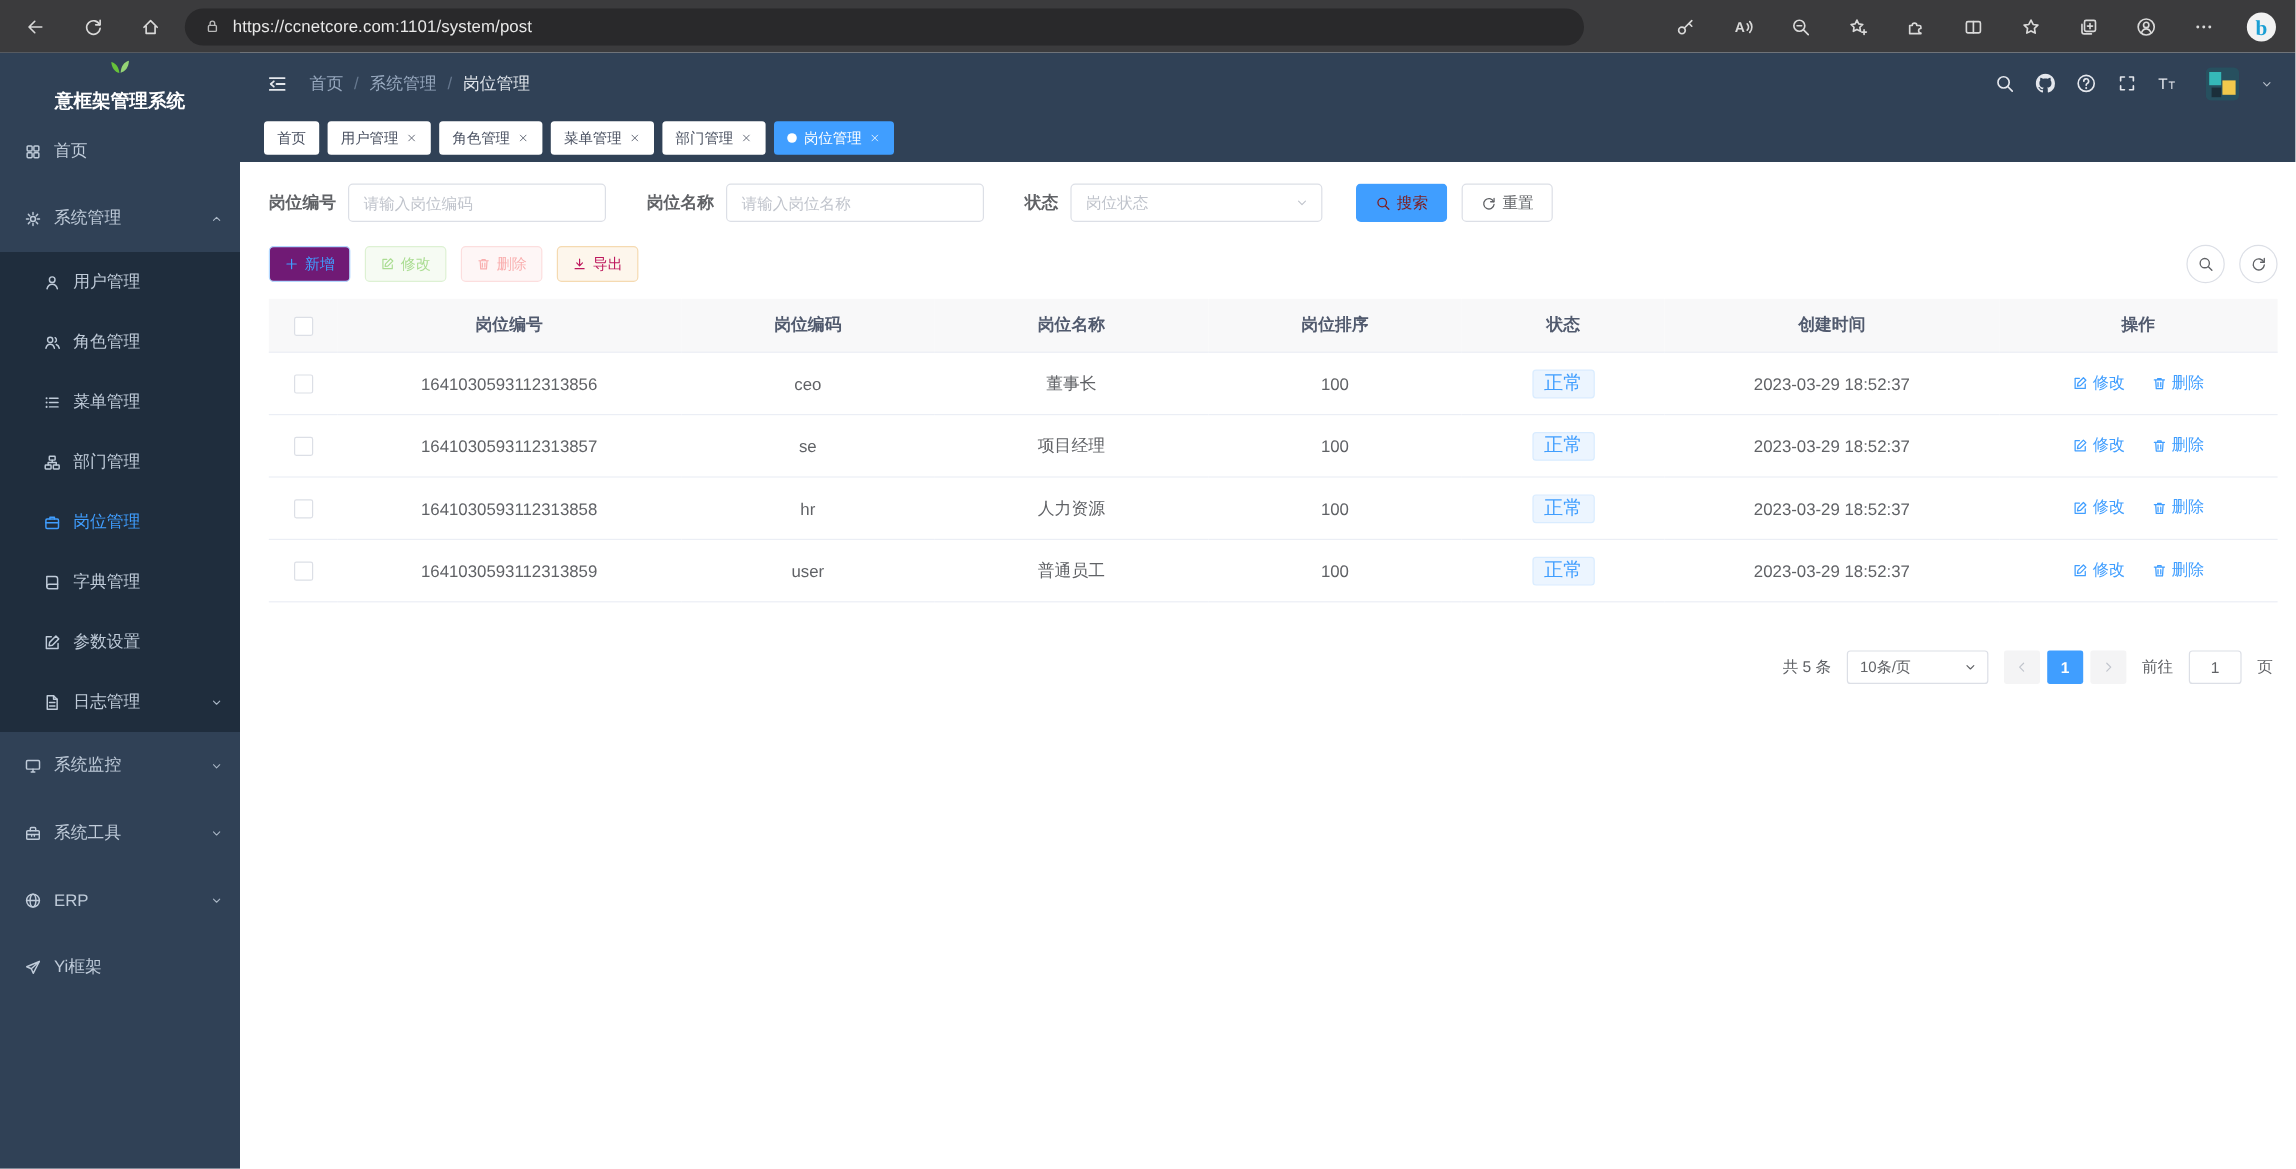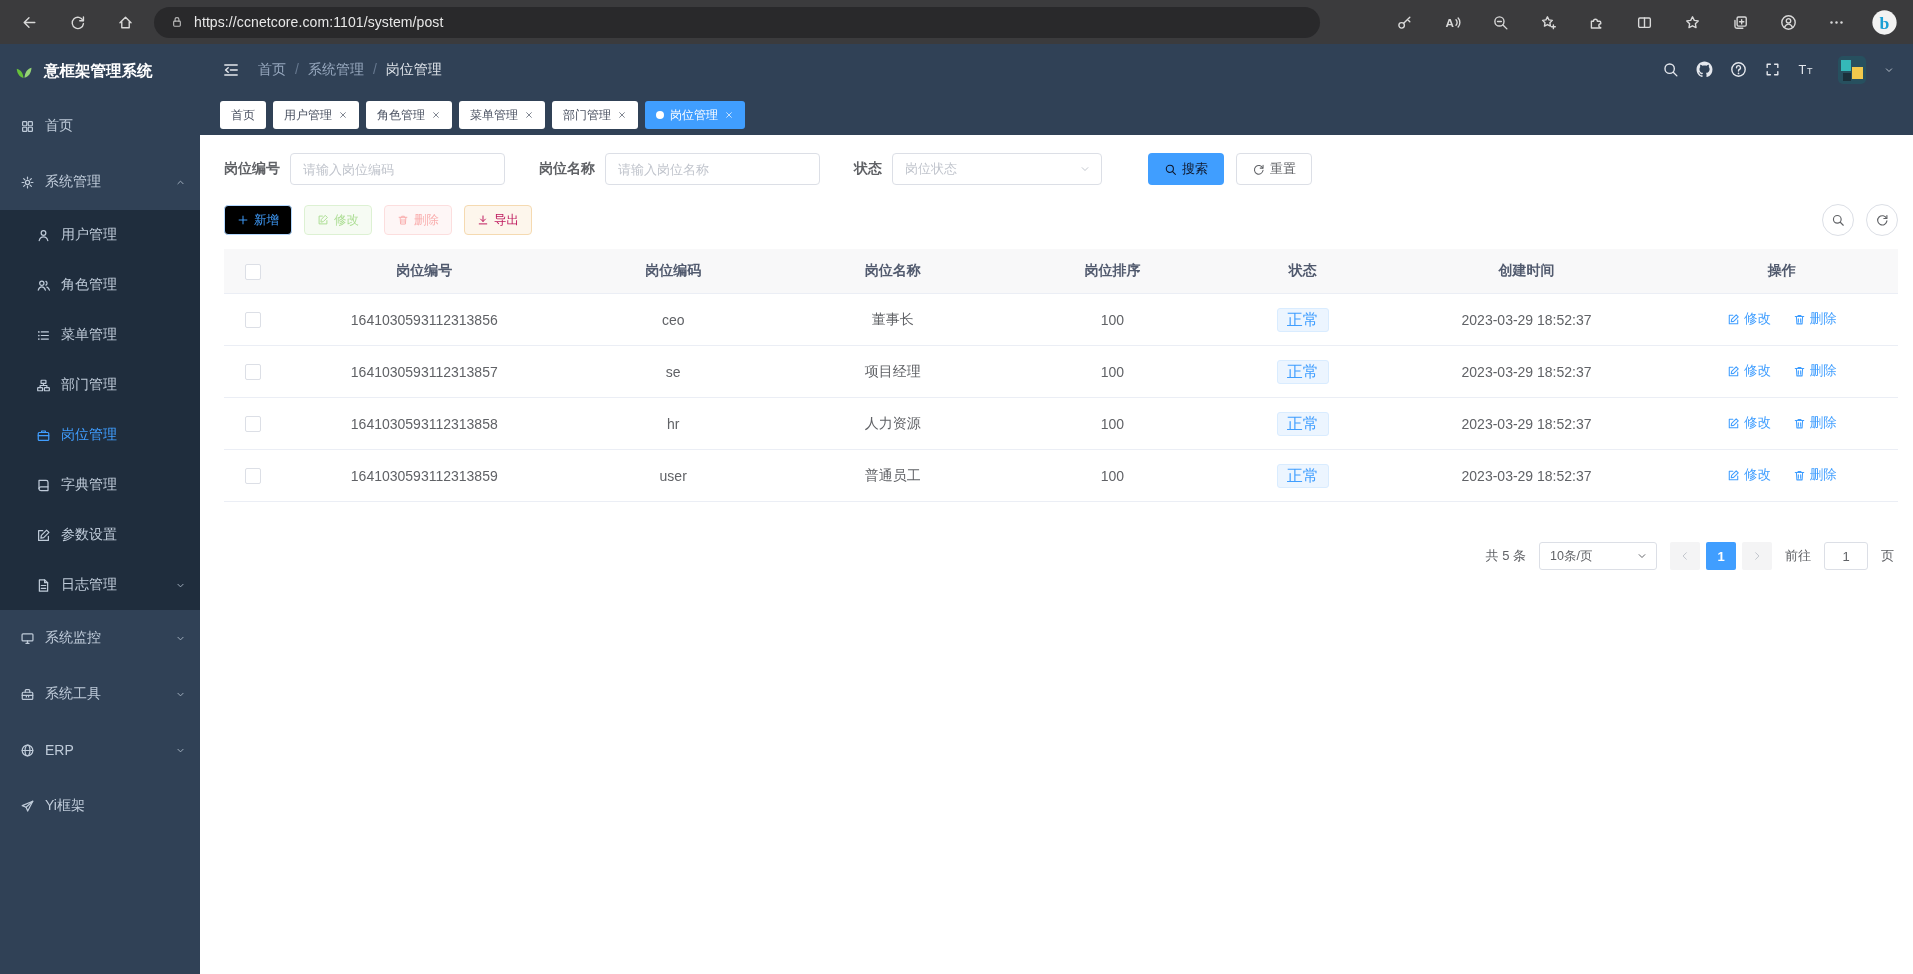--- a/index.html
+++ b/index.html
@@ -24,21 +24,21 @@
                display:flex;align-items:center;gap:10px;padding:0 16px;color:#e8e8e8;cursor:text;}
   .address-bar .site-ic{color:#b9b9b9;font-size:14px;}
   .address-bar .url{font-size:14px;letter-spacing:.1px;white-space:nowrap;}
   .b-actions{margin-left:auto;display:flex;gap:14px;align-items:center;}
   .b-actions [data-icon="bing"]{font-size:27px;}
   .b-actions [data-icon="bing"]>svg{stroke:none;}
 
   
   .app{flex:1;display:flex;min-height:0;}
   .sidebar{width:200px;background:#304156;flex-shrink:0;display:flex;flex-direction:column;color:#bfcbd9;}
-  .logo{height:54px;display:flex;align-items:center;gap:10px;padding:0 14px;color:#fff;font-weight:bold;font-size:15.5px;cursor:pointer;}
+  .logo{height:54px;display:flex;align-items:center;gap:10px;padding:0 14px;color:#fff;font-weight:bold;font-size:15.5px;cursor:pointer;flex-direction:column;}
   .logo [data-icon]>svg{stroke:none;}
   .menu{flex:1;overflow:hidden;}
   .menu-item{height:56px;display:flex;align-items:center;gap:10px;padding:0 14px 0 20px;font-size:14px;color:#bfcbd9;cursor:pointer;}
   .menu-item.sub{height:50px;background:#1f2d3d;padding-left:36px;}
   .menu-item.active{color:#409EFF;}
   .mi-label{flex:1;white-space:nowrap;}
   .mi-arrow{color:#aab7c6;}
 
   .main{flex:1;display:flex;flex-direction:column;min-width:0;background:#fff;}
 
@@ -71,26 +71,26 @@
   .f-input{width:215px;height:32px;border:1px solid #dcdfe6;border-radius:4px;padding:0 12px;
            font-size:13px;color:#606266;outline:none;background:#fff;box-sizing:border-box;}
   .f-input::placeholder{color:#c0c4cc;}
   .f-select{width:210px;height:32px;border:1px solid #dcdfe6;border-radius:4px;background:#fff;
             display:flex;align-items:center;justify-content:space-between;padding:0 10px 0 12px;
             color:#c0c4cc;font-size:13px;cursor:pointer;box-sizing:border-box;}
   .sel-caret{color:#c0c4cc;}
 
   .btn{display:inline-flex;align-items:center;gap:5px;border-radius:4px;font-size:13px;height:32px;
        padding:0 15px;cursor:pointer;border:1px solid transparent;background:none;white-space:nowrap;}
-  .btn-primary{background:#409EFF;color:#0f172a;margin-left:46px;}
+  .btn-primary{background:#409EFF;color:#7f1d1d;margin-left:28px;}
   .btn-default{background:#fff;border-color:#dcdfe6;color:#606266;margin-left:12px;}
 
   .toolbar{display:flex;align-items:center;gap:12px;margin-top:19px;}
   .btn.sm{height:30px;padding:0 12px;font-size:12.5px;}
-  .plain-primary{background:#000000;border-color:#b3d8ff;color:#409EFF;}
+  .plain-primary{background:#701a75;border-color:#b3d8ff;color:#409EFF;}
   .plain-success{background:#f0f9eb;border-color:#c2e7b0;color:#67c23a;}
   .plain-danger{background:#fef0f0;border-color:#fbc4c4;color:#f56c6c;}
   .plain-warning{background:#fdf6ec;border-color:#f5dab1;color:#be185d;}
   .btn.disabled{opacity:.55;cursor:not-allowed;}
   .toolbar .spacer{flex:1;}
   .circle-btn{width:32px;height:32px;border-radius:50%;border:1px solid #dcdfe6;background:#fff;color:#606266;
               display:flex;align-items:center;justify-content:center;cursor:pointer;padding:0;}
 
   
   .grid{width:100%;border-collapse:collapse;margin-top:13px;table-layout:fixed;}

